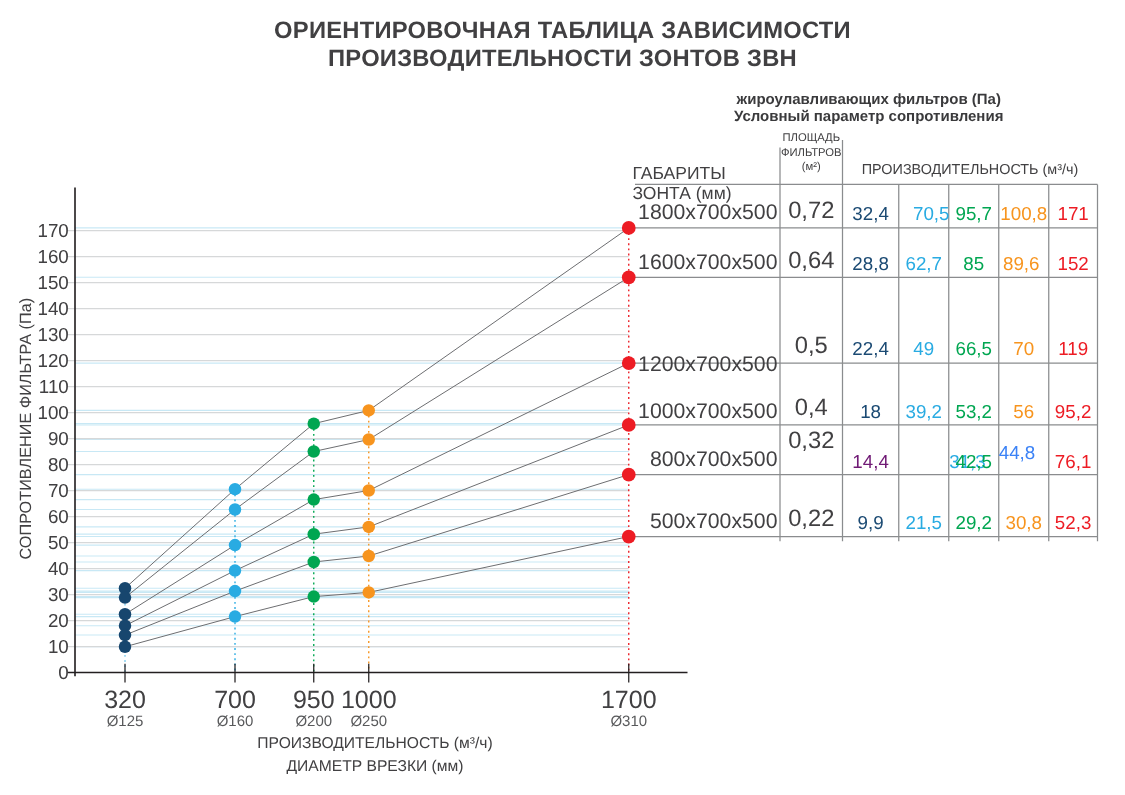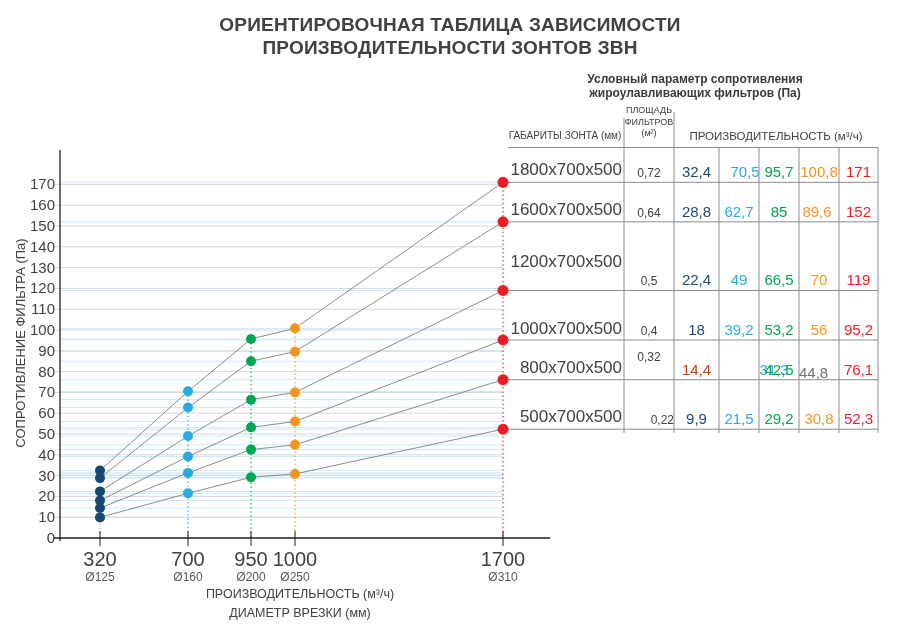--- a/index.html
+++ b/index.html
@@ -12,34 +12,34 @@
   #chart-svg text{font-family:"Liberation Sans","DejaVu Sans",sans-serif;}
   .page-title{
     position:absolute;left:0;top:13px;width:900px;text-align:center;
     font-size:19px;font-weight:bold;color:#414042;line-height:23px;letter-spacing:.2px;
   }
   .filters-note{
     position:absolute;left:500px;top:72px;width:390px;text-align:center;
     font-size:12px;font-weight:bold;color:#3a3a3c;line-height:14px;
   }
   .th-dims{
-    position:absolute;left:506px;top:130px;width:118px;text-align:center;
-    font-size:10px;color:#414042;
+    position:absolute;left:506px;top:130px;width:118px;
+    font-size:14px;color:#414042;
   }
   .th-area{
     position:absolute;left:622px;top:105px;width:54px;text-align:center;
     font-size:9px;color:#414042;line-height:11.5px;
   }
   .th-perf{
     position:absolute;left:674px;top:130px;width:204px;text-align:center;
     font-size:11.5px;color:#414042;
   }
   .cell{position:absolute;color:#414042;}
   .cell-dims{width:116px;text-align:right;padding-right:3px;font-size:17px;}
-  .cell-area{width:50px;text-align:center;font-size:12px;}
+  .cell-area{width:50px;text-align:center;font-size:19px;}
   .cell-val{text-align:center;font-size:15px;}
 </style>
 </head>
 <body>
 
 <div class="canvas">
 
   <svg id="chart-svg" width="900" height="636" viewBox="0 0 900 636">
       <line x1="60" y1="470.608" x2="503" y2="470.608" stroke="#c2e5f4" stroke-width="0.9" stroke-opacity="0.9"></line>
       <line x1="60" y1="391.36" x2="503" y2="391.36" stroke="#c2e5f4" stroke-width="0.9" stroke-opacity="0.9"></line>
@@ -182,22 +182,22 @@
       <text x="300" y="617" font-size="12.5" text-anchor="middle" fill="#414042">ДИАМЕТР ВРЕЗКИ (мм)</text>
       <text x="25" y="343" font-size="13" text-anchor="middle" fill="#414042" transform="rotate(-90 25 343)">СОПРОТИВЛЕНИЕ ФИЛЬТРА (Па)</text>
     </svg>
 
   <div class="page-title">
     <div>ОРИЕНТИРОВОЧНАЯ ТАБЛИЦА ЗАВИСИМОСТИ</div>
     <div>ПРОИЗВОДИТЕЛЬНОСТИ ЗОНТОВ ЗВН</div>
   </div>
 
   <div class="filters-note">
+    <div>жироулавливающих фильтров (Па)</div>
     <div>Условный параметр сопротивления</div>
-    <div>жироулавливающих фильтров (Па)</div>
   </div>
 
   <div class="th-dims">ГАБАРИТЫ ЗОНТА (мм)</div>
 
   <div class="th-area">
     <div>ПЛОЩАДЬ</div>
     <div>ФИЛЬТРОВ</div>
     <div>(м²)</div>
   </div>
 
@@ -211,43 +211,43 @@
       <div class="cell cell-val" style="left: 759px; bottom: 455.68px; width: 40px; color: rgb(0, 166, 81);">95,7</div>
       <div class="cell cell-val" style="left: 799px; bottom: 455.68px; width: 40px; color: rgb(247, 148, 30);">100,8</div>
       <div class="cell cell-val" style="left: 839px; bottom: 455.68px; width: 39px; color: rgb(237, 28, 36);">171</div>
       <div class="cell cell-dims" style="left: 506px; bottom: 416.16px;">1600x700x500</div>
       <div class="cell cell-area" style="left: 624px; bottom: 416.16px;">0,64</div>
       <div class="cell cell-val" style="left: 674px; bottom: 416.16px; width: 45px; color: rgb(27, 74, 115);">28,8</div>
       <div class="cell cell-val" style="left: 719px; bottom: 416.16px; width: 40px; color: rgb(41, 171, 226);">62,7</div>
       <div class="cell cell-val" style="left: 759px; bottom: 416.16px; width: 40px; color: rgb(0, 166, 81);">85</div>
       <div class="cell cell-val" style="left: 799px; bottom: 416.16px; width: 36px; color: rgb(247, 148, 30);">89,6</div>
       <div class="cell cell-val" style="left: 839px; bottom: 416.16px; width: 39px; color: rgb(237, 28, 36);">152</div>
-      <div class="cell cell-dims" style="left: 506px; bottom: 364px;">1200x700x500</div>
+      <div class="cell cell-dims" style="left: 506px; bottom: 334px;">1200x700x500</div>
       <div class="cell cell-area" style="left: 624px; bottom: 347.52px;">0,5</div>
       <div class="cell cell-val" style="left: 674px; bottom: 347.52px; width: 45px; color: rgb(27, 74, 115);">22,4</div>
       <div class="cell cell-val" style="left: 719px; bottom: 347.52px; width: 40px; color: rgb(41, 171, 226);">49</div>
       <div class="cell cell-val" style="left: 759px; bottom: 347.52px; width: 40px; color: rgb(0, 166, 81);">66,5</div>
       <div class="cell cell-val" style="left: 799px; bottom: 347.52px; width: 40px; color: rgb(247, 148, 30);">70</div>
       <div class="cell cell-val" style="left: 839px; bottom: 347.52px; width: 39px; color: rgb(237, 28, 36);">119</div>
       <div class="cell cell-dims" style="left: 506px; bottom: 297px;">1000x700x500</div>
       <div class="cell cell-area" style="left: 624px; bottom: 298.016px;">0,4</div>
       <div class="cell cell-val" style="left: 674px; bottom: 298.016px; width: 45px; color: rgb(27, 74, 115);">18</div>
       <div class="cell cell-val" style="left: 719px; bottom: 298.016px; width: 40px; color: rgb(41, 171, 226); margin-top: 42px;">39,2</div>
       <div class="cell cell-val" style="left: 759px; bottom: 298.016px; width: 40px; color: rgb(0, 166, 81);">53,2</div>
       <div class="cell cell-val" style="left: 799px; bottom: 298.016px; width: 40px; color: rgb(247, 148, 30);">56</div>
       <div class="cell cell-val" style="left: 839px; bottom: 298.016px; width: 39px; color: rgb(237, 28, 36);">95,2</div>
       <div class="cell cell-dims" style="left: 506px; bottom: 258.288px;">800x700x500</div>
       <div class="cell cell-area" style="left: 624px; bottom: 272px;">0,32</div>
-      <div class="cell cell-val" style="left: 674px; bottom: 258.288px; width: 45px; color: #c2410c;">14,4</div>
+      <div class="cell cell-val" style="left: 674px; bottom: 258.288px; width: 45px; color: #701a75;">14,4</div>
       <div class="cell cell-val" style="left: 719px; bottom: 258.288px; width: 40px; color: rgb(41, 171, 226); padding-left: 35px;">31,3</div>
       <div class="cell cell-val" style="left: 759px; bottom: 258.288px; width: 40px; color: rgb(0, 166, 81);">42,5</div>
-      <div class="cell cell-val" style="left: 799px; bottom: 255px; width: 20px; color: #737373;">44,8</div>
+      <div class="cell cell-val" style="left: 799px; bottom: 265px; width: 20px; color: #3b82f6;">44,8</div>
       <div class="cell cell-val" style="left: 839px; bottom: 258.288px; width: 39px; color: rgb(237, 28, 36);">76,1</div>
       <div class="cell cell-dims" style="left: 506px; bottom: 208.784px;">500x700x500</div>
-      <div class="cell cell-area" style="left: 624px; bottom: 208.784px; text-align: right;">0,22</div>
+      <div class="cell cell-area" style="left: 624px; bottom: 208.784px;">0,22</div>
       <div class="cell cell-val" style="left: 674px; bottom: 208.784px; width: 45px; color: rgb(27, 74, 115);">9,9</div>
       <div class="cell cell-val" style="left: 719px; bottom: 208.784px; width: 40px; color: rgb(41, 171, 226);">21,5</div>
       <div class="cell cell-val" style="left: 759px; bottom: 208.784px; width: 40px; color: rgb(0, 166, 81);">29,2</div>
       <div class="cell cell-val" style="left: 799px; bottom: 208.784px; width: 40px; color: rgb(247, 148, 30);">30,8</div>
       <div class="cell cell-val" style="left: 839px; bottom: 208.784px; width: 39px; color: rgb(237, 28, 36);">52,3</div>
     </div>
 
 </div>
 
 </body></html>

